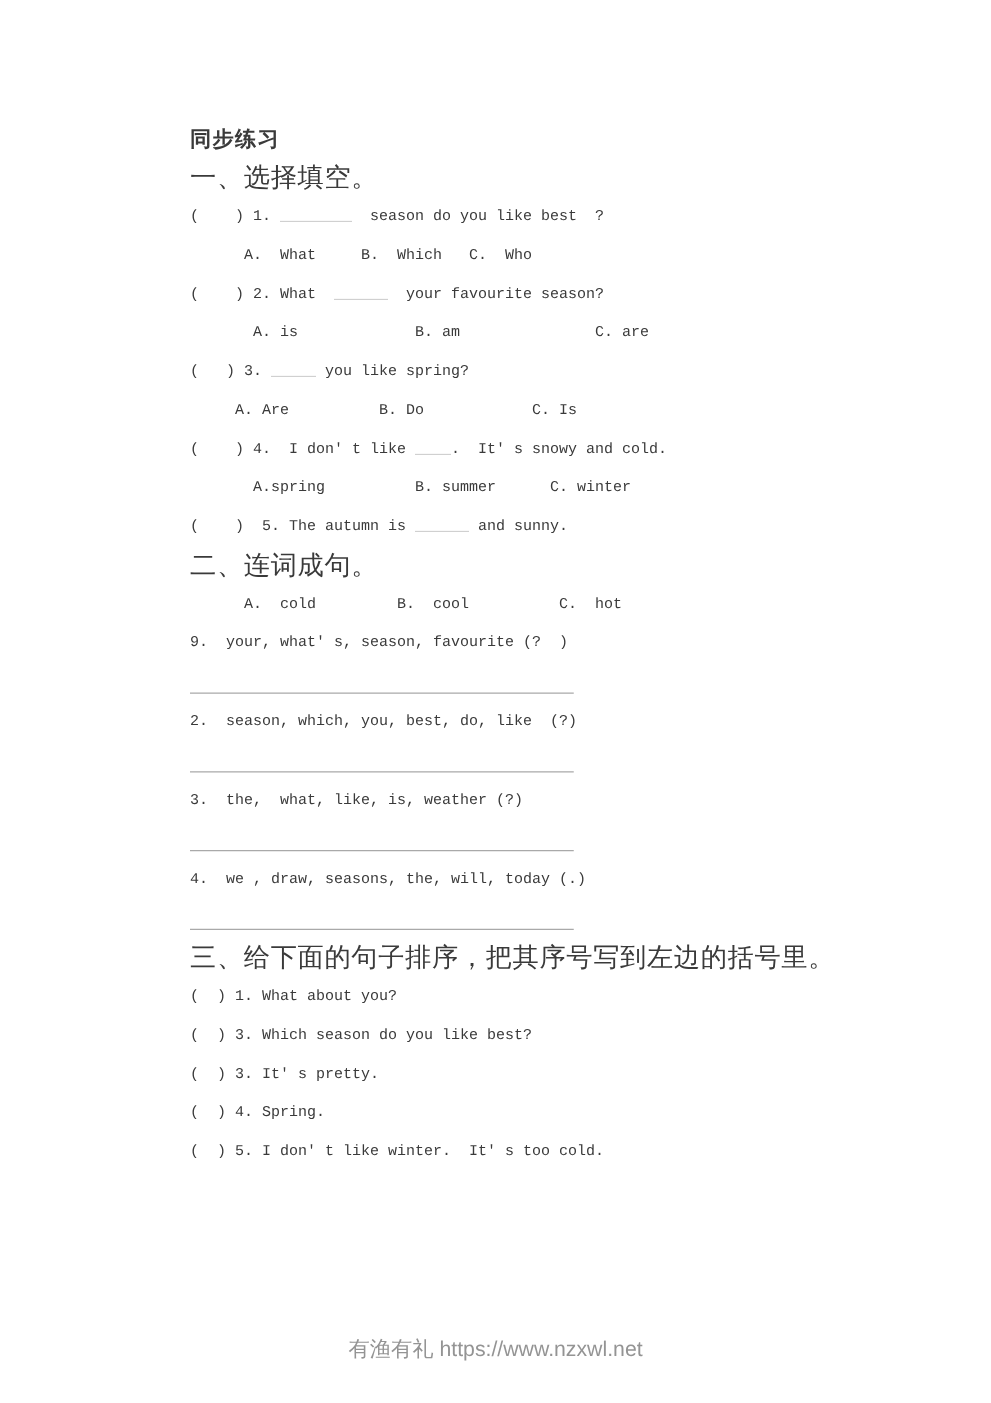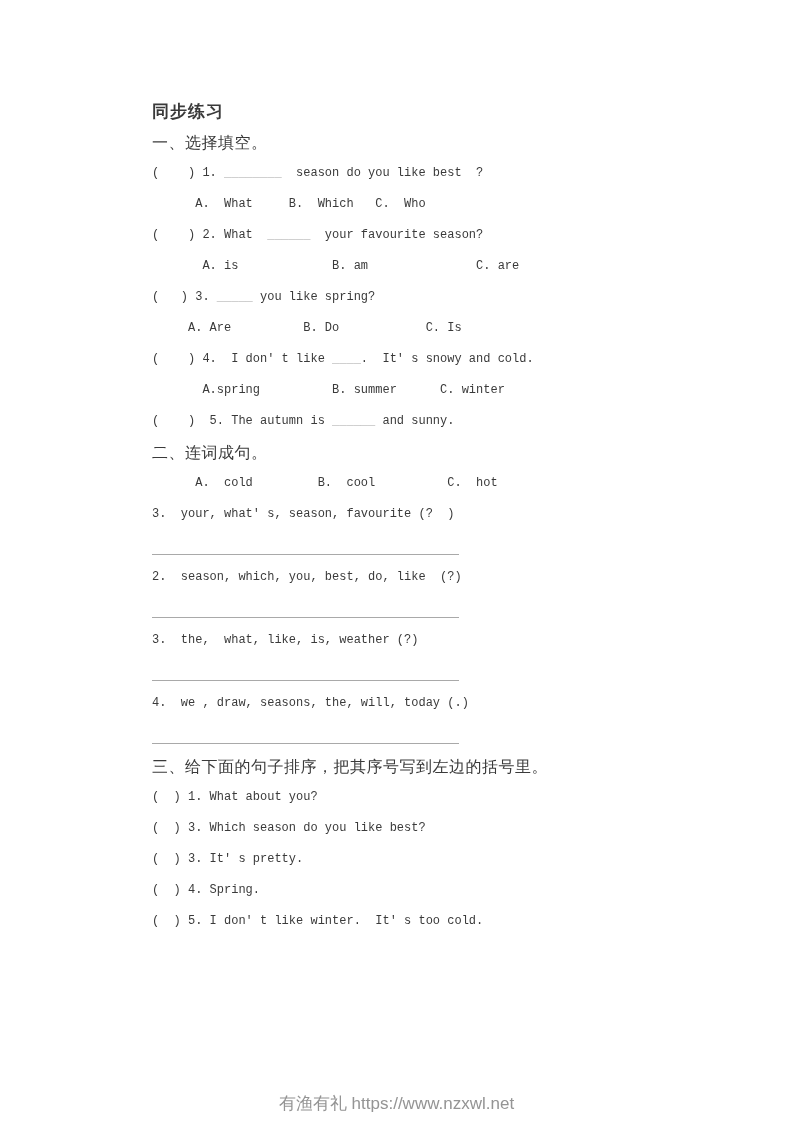--- a/index.html
+++ b/index.html
@@ -18,21 +18,21 @@
   .line {
     height: 31px;
     line-height: 31px;
     white-space: pre;
     font-family: "Liberation Mono", "DejaVu Sans Mono", monospace;
     font-size: 12px;
     color: #3a3a3a;
   }
   .cjk {
     font-family: "Liberation Serif", "DejaVu Serif", serif;
-    font-size: 16px;
+    font-size: 21px;
     letter-spacing: 0.5px;
   }
   .title {
     font-family: "Liberation Serif", "DejaVu Serif", serif;
     font-size: 17px;
     font-weight: bold;
     letter-spacing: 1px;
   }
   .blank { color: #b5b5b5; }
   .answer-line {
@@ -45,21 +45,20 @@
     position: absolute;
     left: 0;
     right: 0;
     top: 1066px;
     height: 28px;
     line-height: 28px;
     text-align: center;
     font-family: "Liberation Sans", "DejaVu Sans", sans-serif;
     font-size: 17px;
     color: #949494;
-    margin-top: 24px;
   }
 </style>
 </head>
 <body>
 
 <div class="page">
   <div class="content">
 
     <div class="line title">同步练习</div>
 
@@ -75,21 +74,21 @@
     <div class="line">     A. Are          B. Do            C. Is</div>
 
     <div class="line"><span>(    ) 4.  I don' t like </span><span class="blank">____</span><span>.  It' s snowy and cold.</span></div>
     <div class="line">       A.spring          B. summer      C. winter</div>
 
     <div class="line"><span>(    )  5. The autumn is </span><span class="blank">______</span><span> and sunny.</span></div>
     <div class="line cjk">二、连词成句。</div>
 
     <div class="line">      A.  cold         B.  cool          C.  hot</div>
 
-    <div class="line">3.  your, what' s, season, favourite (?  )</div>
+    <div class="line">9.  your, what' s, season, favourite (?  )</div>
     <div class="answer-line"></div>
 
     <div class="line">2.  season, which, you, best, do, like  (?)</div>
     <div class="answer-line"></div>
 
     <div class="line">3.  the,  what, like, is, weather (?)</div>
     <div class="answer-line"></div>
 
     <div class="line">4.  we , draw, seasons, the, will, today (.)</div>
     <div class="answer-line"></div>

